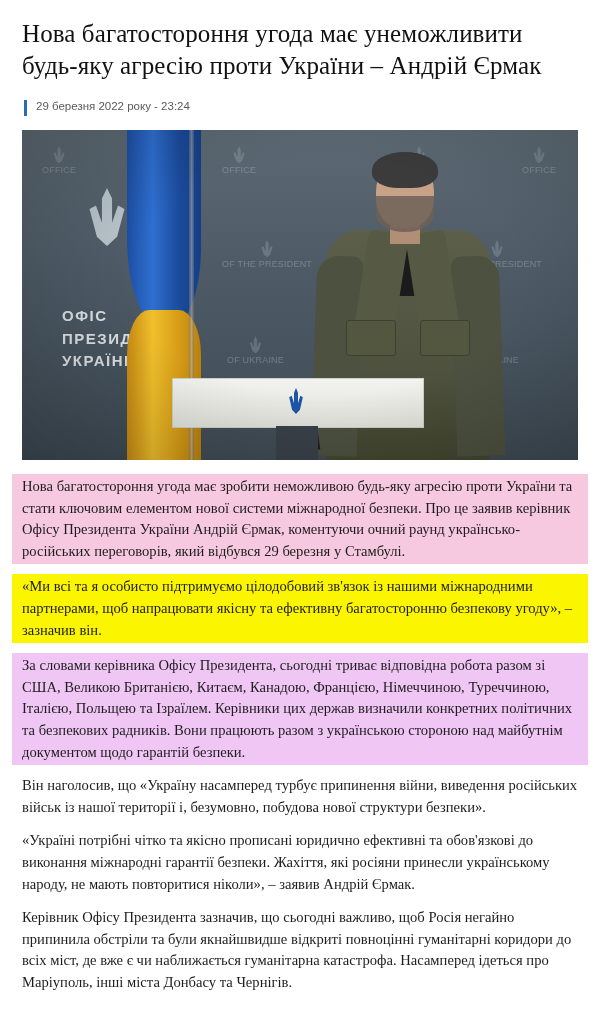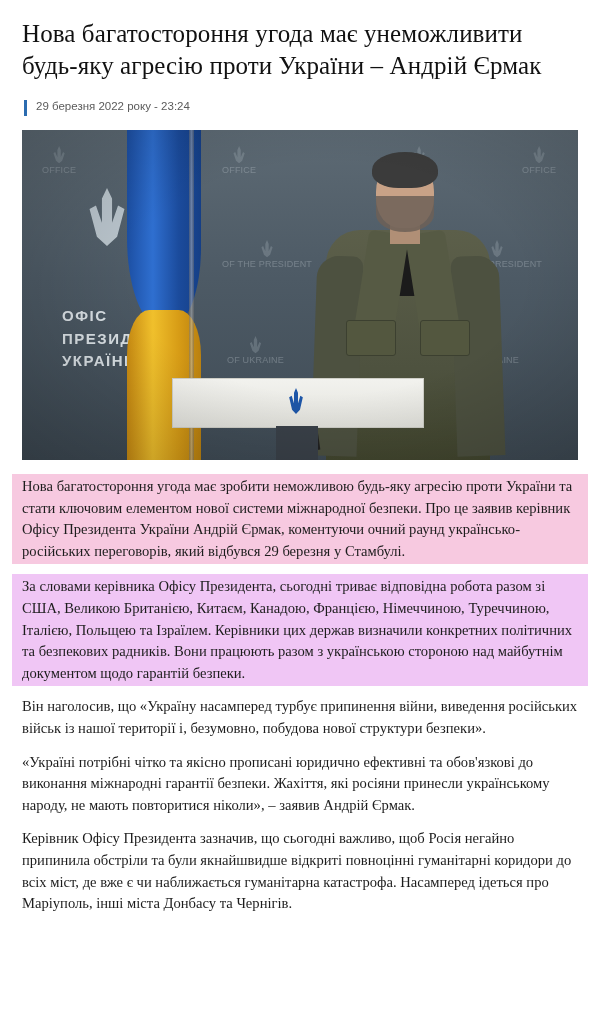--- a/index.html
+++ b/index.html
@@ -306,20 +306,21 @@
         <div class="tri"></div>
         <div class="stand"></div>
       </div>
 
       <div class="photo-vignette"></div>
     </div>
   </figure>
 
   <div class="body-text">
     <p class="hl hl-pink">Нова багатостороння угода має зробити неможливою будь-яку агресію проти України та стати ключовим елементом нової системи міжнародної безпеки. Про це заявив керівник Офісу Президента України Андрій Єрмак, коментуючи очний раунд українсько-російських переговорів, який відбувся 29 березня у Стамбулі.</p>
+    <p class="hl hl-yellow">«Ми всі та я особисто підтримуємо цілодобовий зв'язок із нашими міжнародними партнерами, щоб напрацювати якісну та ефективну багатосторонню безпекову угоду», – зазначив він.</p>
     <p class="hl hl-violet">За словами керівника Офісу Президента, сьогодні триває відповідна робота разом зі США, Великою Британією, Китаєм, Канадою, Францією, Німеччиною, Туреччиною, Італією, Польщею та Ізраїлем. Керівники цих держав визначили конкретних політичних та безпекових радників. Вони працюють разом з українською стороною над майбутнім документом щодо гарантій безпеки.</p>
     <p>Він наголосив, що «Україну насамперед турбує припинення війни, виведення російських військ із нашої території і, безумовно, побудова нової структури безпеки».</p>
     <p>«Україні потрібні чітко та якісно прописані юридично ефективні та обов'язкові до виконання міжнародні гарантії безпеки. Жахіття, які росіяни принесли українському народу, не мають повторитися ніколи», – заявив Андрій Єрмак.</p>
     <p>Керівник Офісу Президента зазначив, що сьогодні важливо, щоб Росія негайно припинила обстріли та були якнайшвидше відкриті повноцінні гуманітарні коридори до всіх міст, де вже є чи наближається гуманітарна катастрофа. Насамперед ідеться про Маріуполь, інші міста Донбасу та Чернігів.</p>
 
   </div>
 
 </div>
 
 </body></html>

